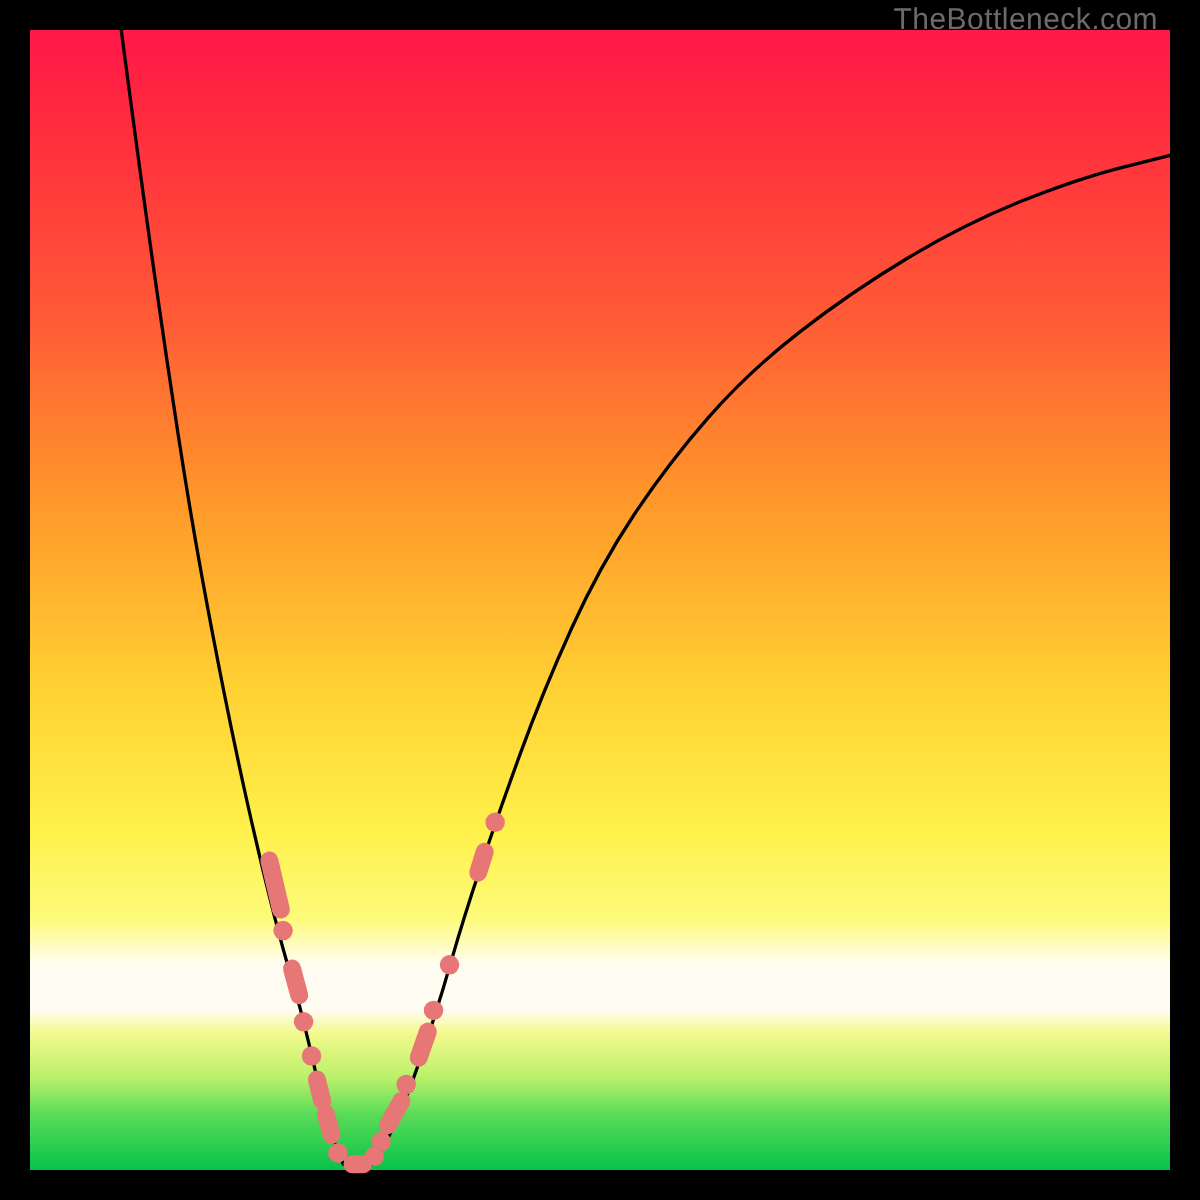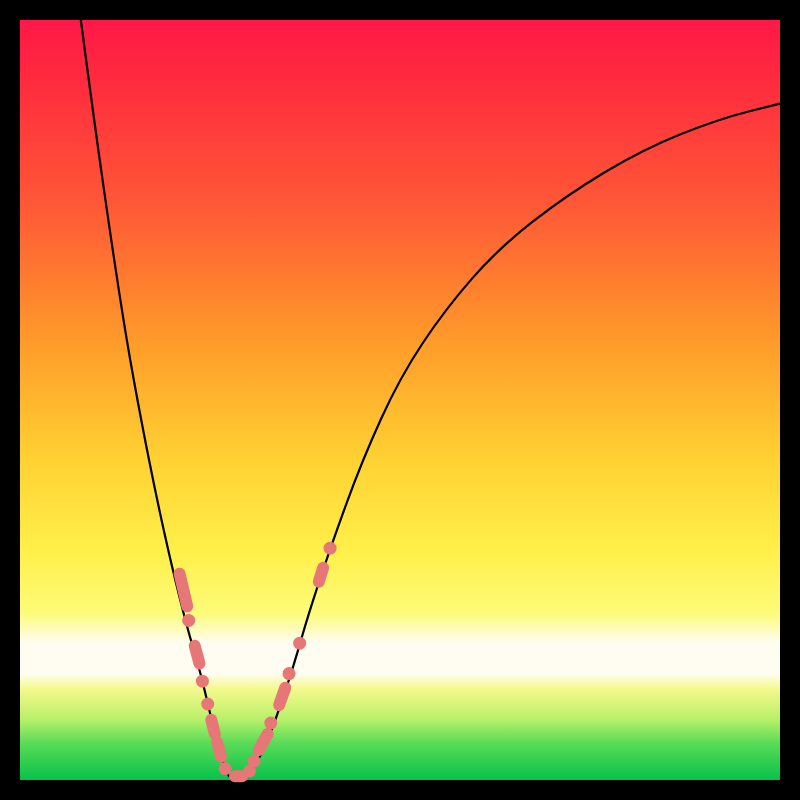--- a/index.html
+++ b/index.html
@@ -70,20 +70,21 @@
     fill: #e77676;
     stroke: none;
   }
 </style>
 </head>
 <body>
 
 <div class="frame">
   <div class="plot-bg"></div>
 
+  <div class="watermark">TheBottleneck.com</div>
 
   <svg class="curves" viewBox="0 0 760 760">
 
     <path id="left-curve" class="curve" d="M 60.800000000000004 0 Q 60.800000000000004 0 68.4 57 Q 76 114 83.6 167.2 Q 91.2 220.39999999999998 98.80000000000001 269.8 Q 106.4 319.20000000000005 114 361 Q 121.60000000000001 402.8 129.2 440.8 Q 136.79999999999998 478.8 144.39999999999998 513 Q 152 547.2 159.6 577.6 Q 167.2 608 172.89999999999998 627 Q 178.6 646 182.39999999999998 661.2 Q 186.2 676.4 189.24 689.7 Q 192.28 703 194.94 712.5 Q 197.6 722 199.5 729.6 Q 201.4 737.2 203.3 742.52 Q 205.20000000000002 747.84 207.10000000000002 752.02 L 209.00000000000003 756.2"></path>
 
     <path id="right-curve" class="curve" d="M 228 756.2 Q 228 756.2 231.8 750.5 Q 235.6 744.8 241.3 733.4 Q 247 722 252.70000000000002 706.8 Q 258.40000000000003 691.6 266 668.8 Q 273.59999999999997 646 281.2 619.4 Q 288.8 592.8 300.2 558.5999999999999 Q 311.59999999999997 524.4 326.79999999999995 482.6 Q 342 440.8 361 399 Q 380 357.2 402.8 323 Q 425.6 288.8 452.20000000000005 258.4 Q 478.8 228 513 201.39999999999998 Q 547.1999999999999 174.79999999999995 585.1999999999999 152 Q 623.1999999999999 129.20000000000005 661.2 114 Q 699.2 98.79999999999995 729.6 91.19999999999999 L 760 83.60000000000002"></path>
 
     <g id="markers-left">
         <rect x="-22.8" y="-6" width="45.6" height="12" rx="6" class="marker" transform="translate(163.4 570) rotate(76.75948008481281)"></rect>
         <circle cx="168.72" cy="600.4" r="6.5" class="marker"></circle>

